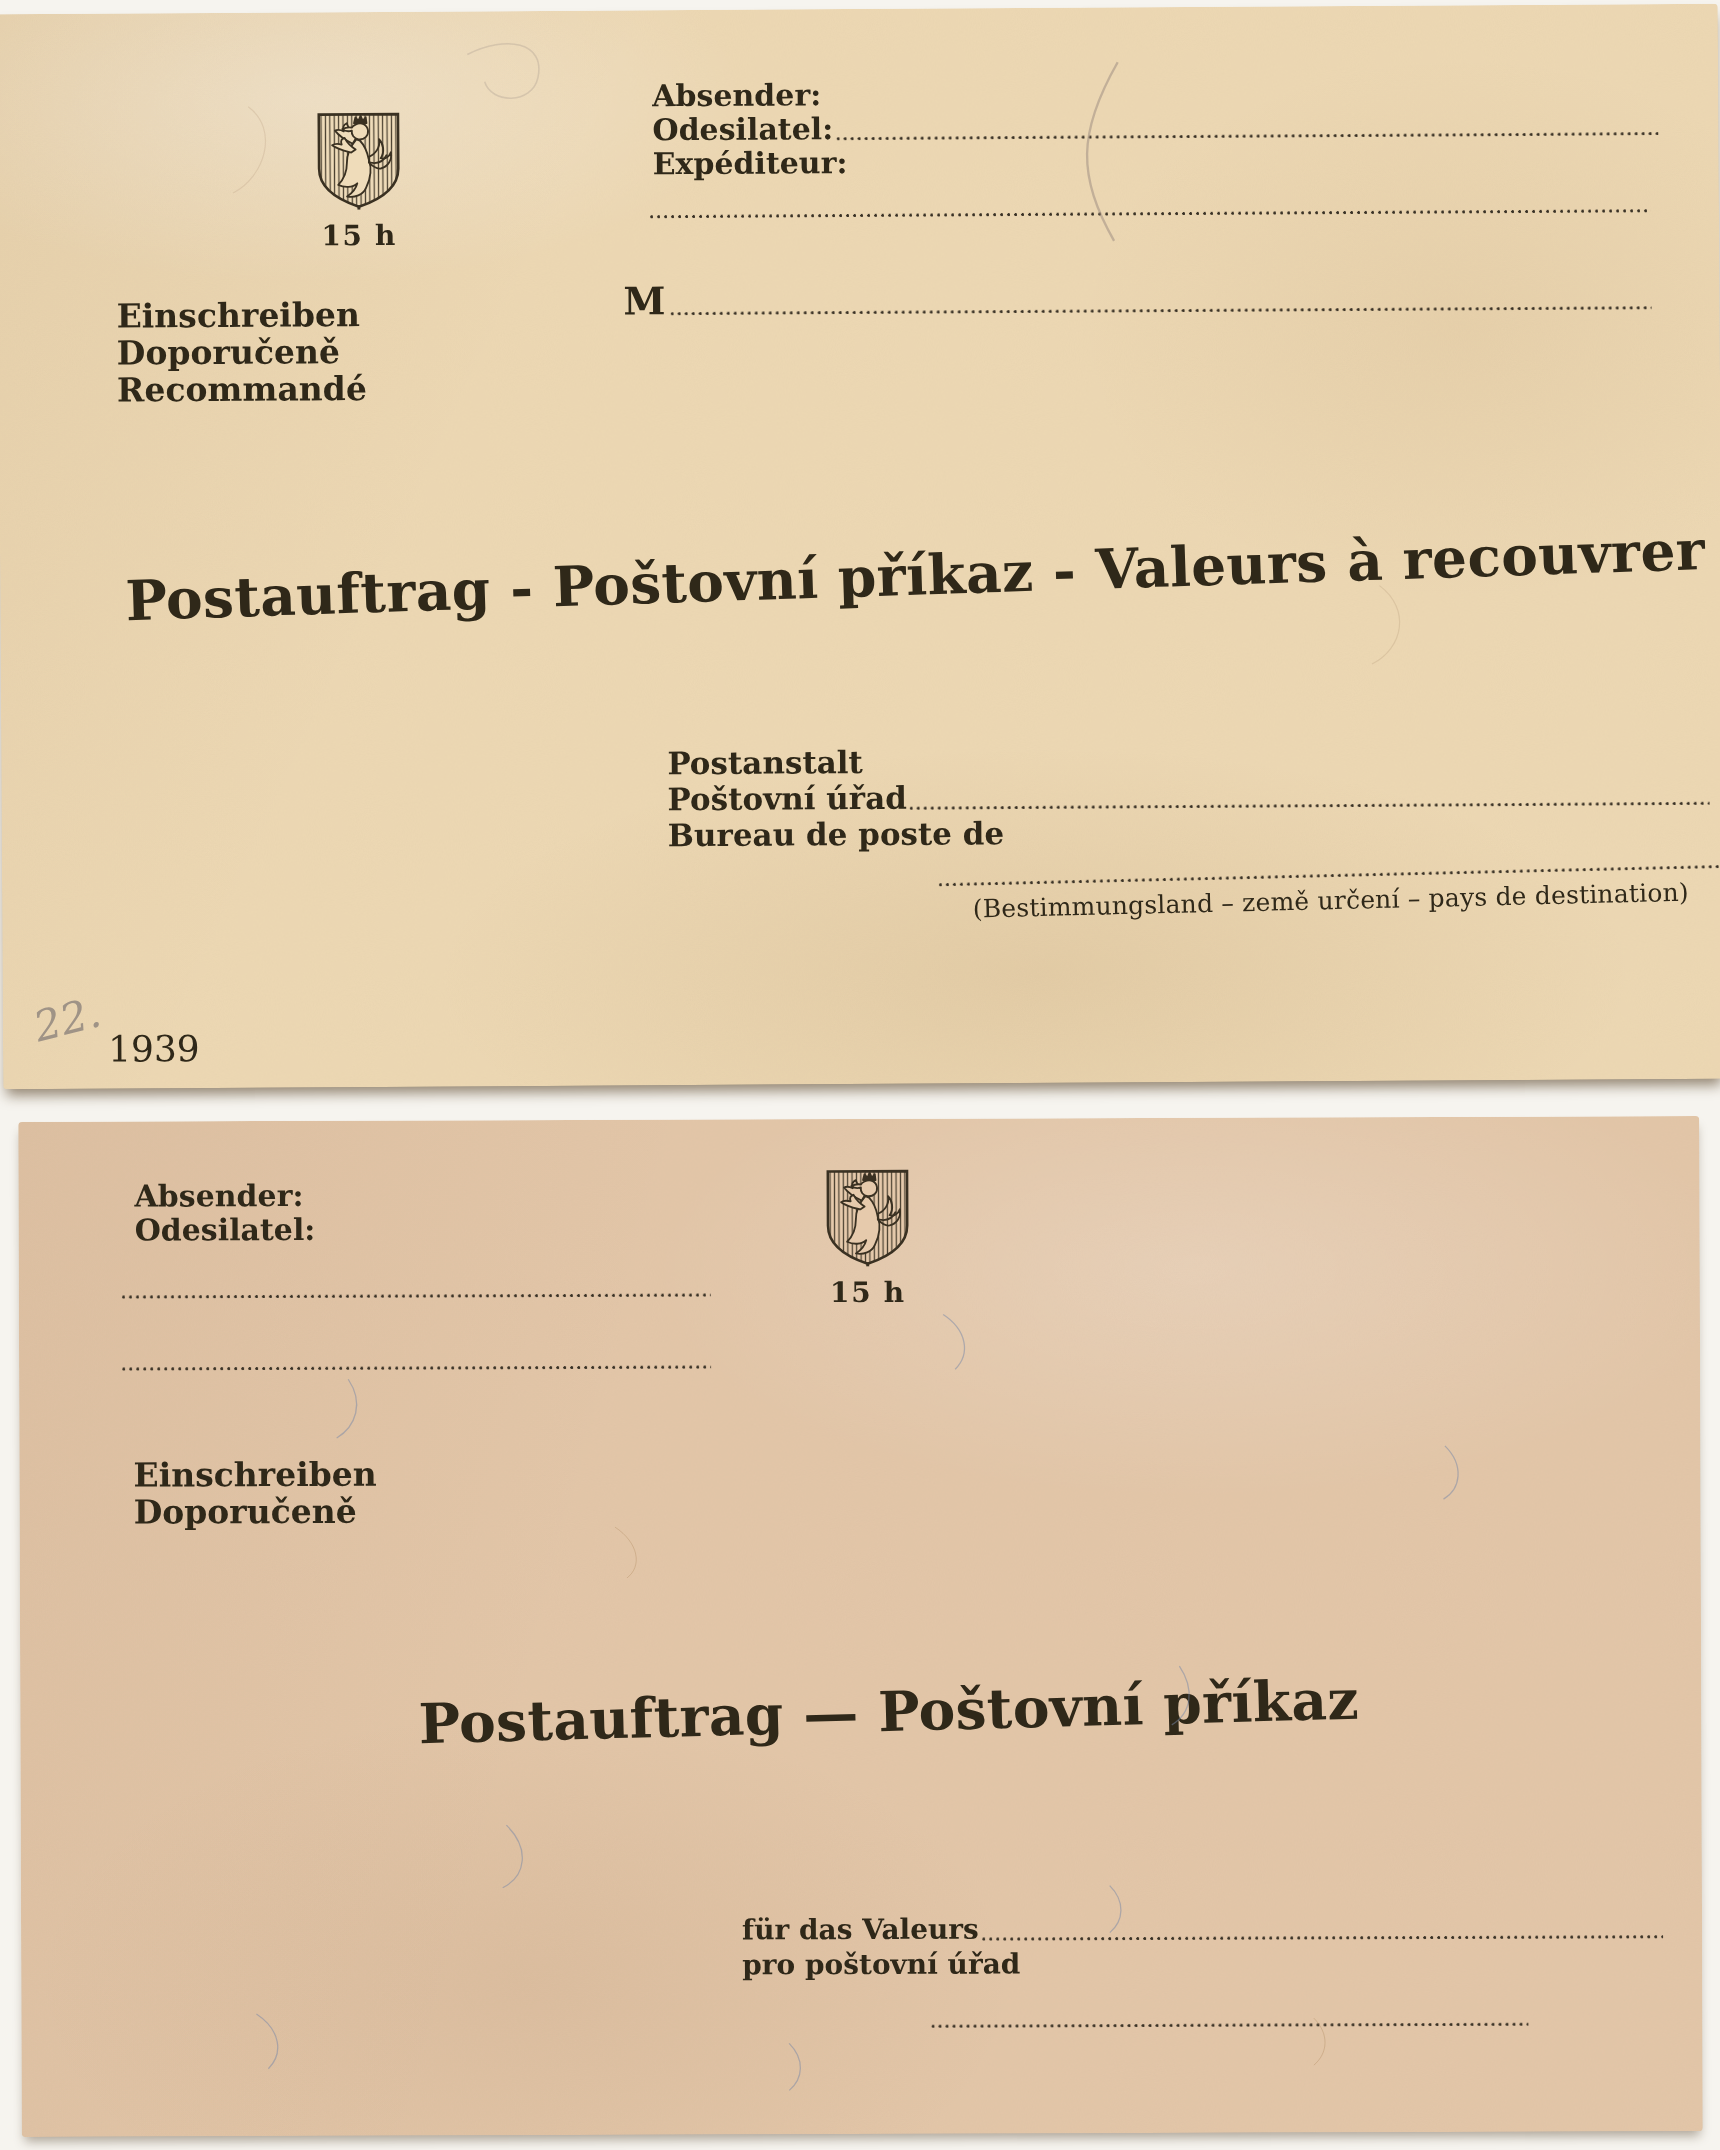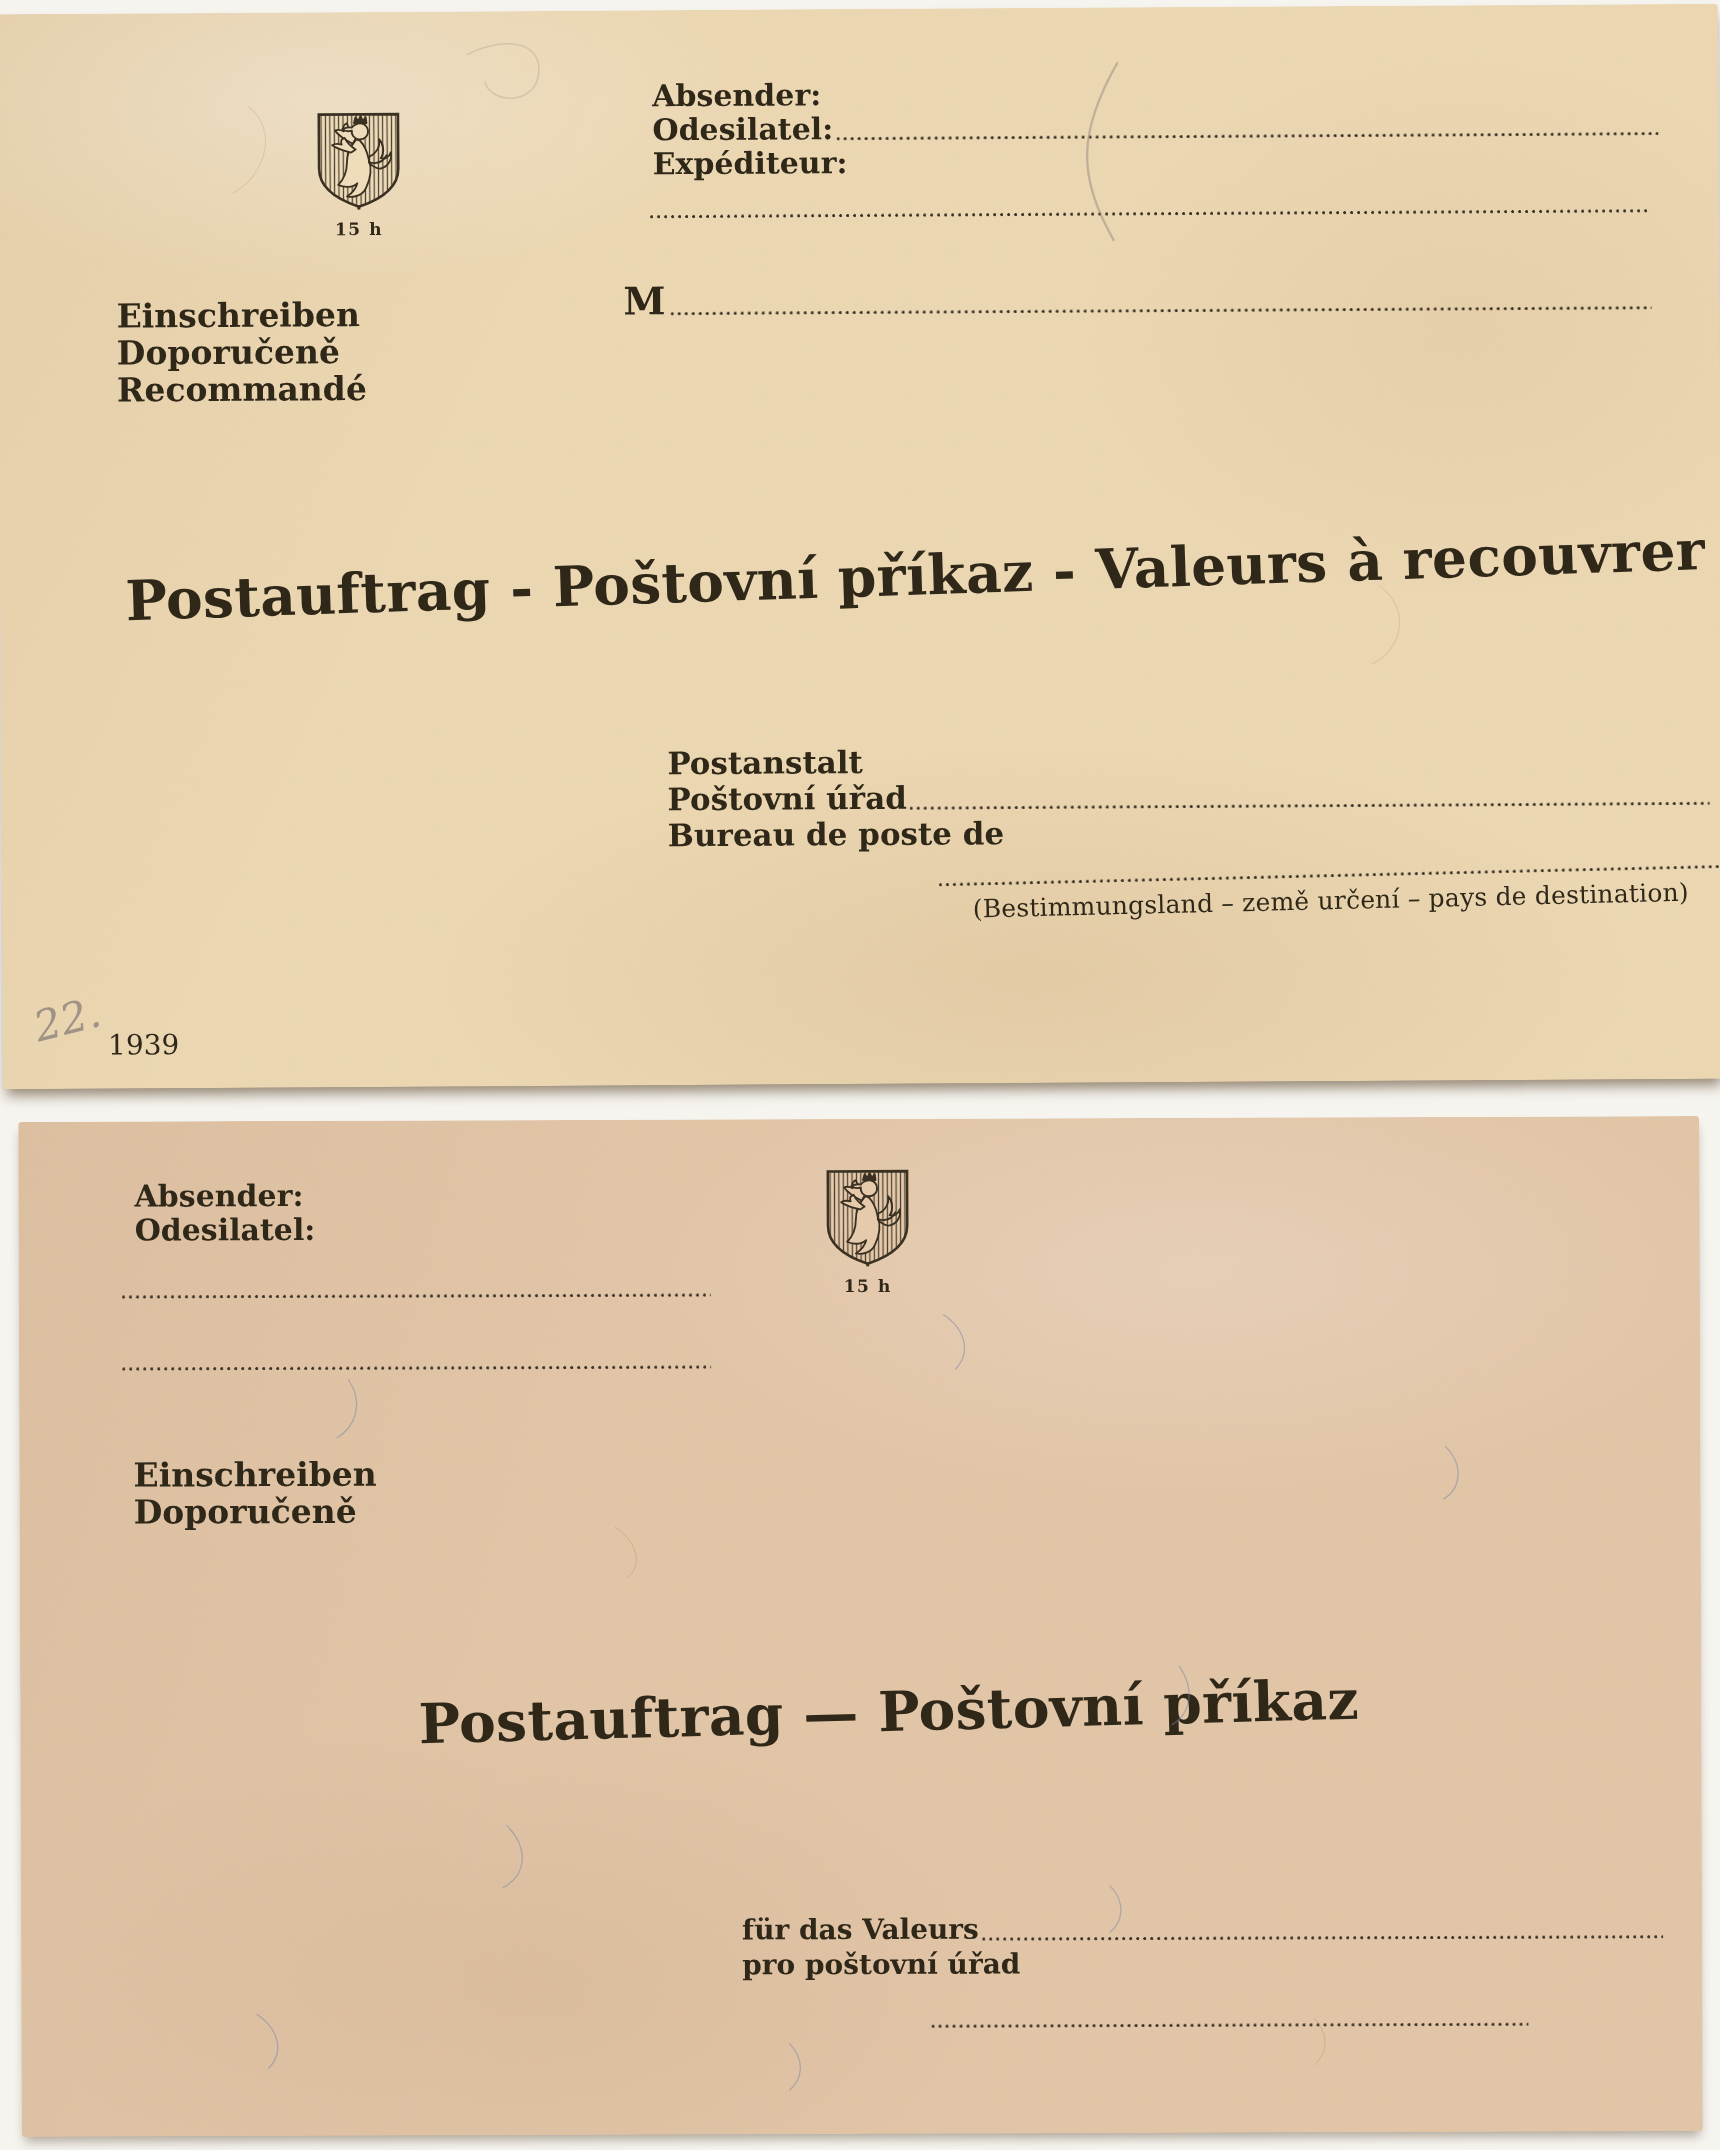--- a/index.html
+++ b/index.html
@@ -53,30 +53,30 @@
   .sender-top{left:655px;top:69px;width:1006px;font-size:30px;line-height:34px;}
   .abs-dot-1{left:652px;top:205px;width:1001px;}
   .m-row{left:625px;top:270px;width:1028px;font-size:38px;line-height:41px;position:absolute;display:flex;align-items:flex-end;font-weight:bold;}
   .m-row .dots{flex:1;margin:0 0 6.3px 4.7px;}
   .reg-top{left:118px;top:284px;font-size:33px;line-height:37px;}
   .title{white-space:nowrap;text-align:center;font-weight:bold;letter-spacing:0.4px;}
   .title-top{left:125px;top:498px;width:1504px;font-size:55px;transform:rotate(-1.5deg);}
   .postoffice{left:666px;top:735px;width:1042px;font-size:31px;line-height:36px;}
   .dest-wrap{left:937px;top:868px;width:783px;position:absolute;transform:rotate(-1deg);}
   .dest-note{font-size:25px;font-weight:normal;text-align:center;margin-top:9.4px;letter-spacing:0.2px;}
-  .year{left:105px;top:1015px;font-size:28px;position:absolute;font-weight:normal;}
+  .year{left:105px;top:1015px;font-size:36px;position:absolute;font-weight:normal;}
   .pencil{
     left:31px;top:981px;position:absolute;
     font-size:42px;font-style:italic;color:#8d837c;
     transform:rotate(-14deg);opacity:.8;font-weight:normal;
   }
   .stamp{position:absolute;width:88px;text-align:center;}
   .stamp-top{left:317px;top:99px;}
   .stamp-bottom{left:805px;top:49px;}
-  .denom{font-size:17px;font-weight:bold;margin-top:6.3px;letter-spacing:1.6px;}
+  .denom{font-size:28px;font-weight:bold;margin-top:6.3px;letter-spacing:1.6px;}
   .sender-bottom{left:116px;top:58px;font-size:30px;line-height:34px;}
   .b-dot-1{left:103px;top:174px;width:589px;}
   .b-dot-2{left:103px;top:246px;width:589px;}
   .reg-bottom{left:114px;top:335px;font-size:33px;line-height:37px;}
   .title-bottom{left:359px;top:523px;width:1019px;font-size:55px;transform:rotate(-1.3deg);}
   .postamt{left:721px;top:793px;width:921px;font-size:28px;line-height:35px;}
   .b-dot-3{left:910px;top:906px;width:597px;}
   .marks{position:absolute;inset:0;width:100%;height:100%;pointer-events:none;}
 </style>
 </head>

